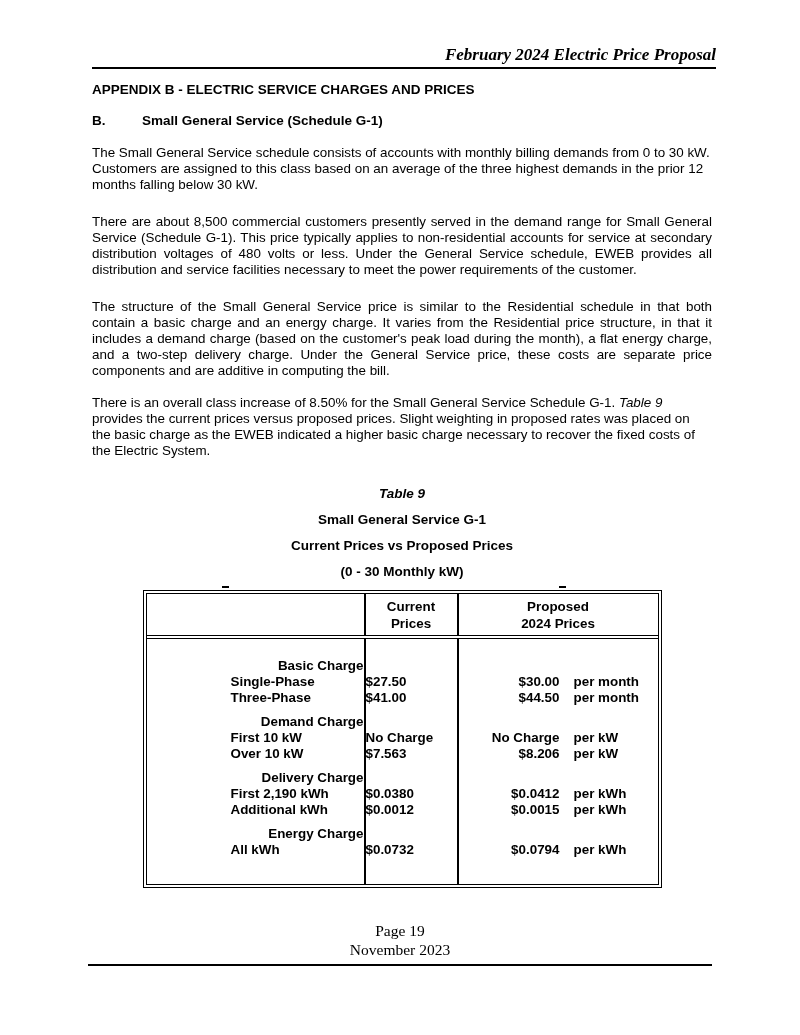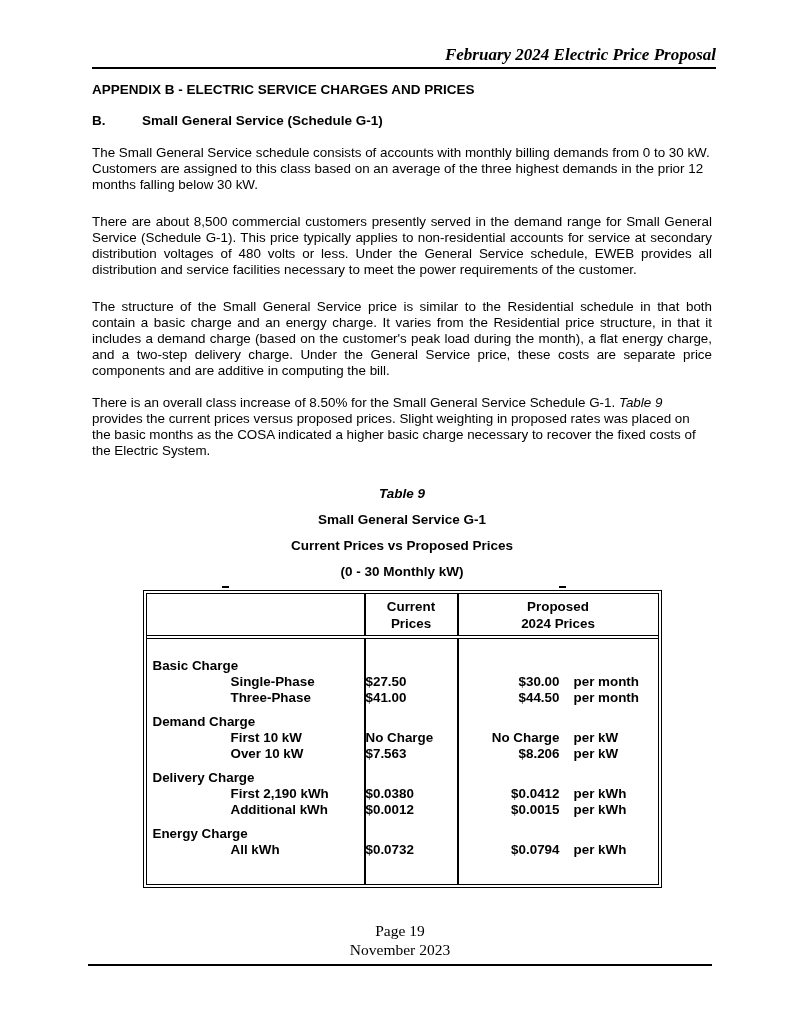--- a/index.html
+++ b/index.html
@@ -49,21 +49,21 @@
   }
   .price-table td { padding: 0; vertical-align: bottom; }
   .price-table .v-lr { border-left: 2px solid #000; border-right: 2px solid #000; }
   .price-table tr.head td {
     text-align: center; vertical-align: middle;
     padding: 4px 0 3px 0; line-height: 17px;
     border-bottom: 4px double #000;
   }
   .price-table tr.spacer-top td { height: 13px; }
   .price-table tr.spacer-bottom td { height: 26px; }
-  .price-table tr.group td { padding-top: 8px; }
+  .price-table tr.group td { padding-top: 8px; text-align: right; }
   .price-table td.lbl-group { padding-left: 6px; }
   .price-table td.lbl-item { padding-left: 84px; }
   .price-table tr.item td { height: 16px; }
   .price-table td.cur { text-align: left; padding-right: 22px; }
   .price-table td.pro { text-align: right; padding-right: 2px; }
   .price-table td.unit { padding-left: 12px; }
 
   
   .doc-footer {
     position: absolute; top: 921px; left: 88px; width: 624px;
@@ -88,21 +88,21 @@
     <div class="section-line">
       <span class="section-label">B.</span><span>Small General Service (Schedule G-1)</span>
     </div>
 
     <p class="para">The Small General Service schedule consists of accounts with monthly billing demands from 0 to 30 kW.  Customers are assigned to this class based on an average of the three highest demands in the prior 12 months falling below 30 kW.</p>
 
     <p class="para justified">There are about 8,500 commercial customers presently served in the demand range for Small General Service (Schedule G-1). This price typically applies to non-residential accounts for service at secondary distribution voltages of 480 volts or less. Under the General Service schedule, EWEB provides all distribution and service facilities necessary to meet the power requirements of the customer.</p>
 
     <p class="para justified">The structure of the Small General Service price is similar to the Residential schedule in that both contain a basic charge and an energy charge. It varies from the Residential price structure, in that it includes a demand charge (based on the customer's peak load during the month), a flat energy charge, and a two-step delivery charge. Under the General Service price, these costs are separate price components and are additive in computing the bill.</p>
 
-    <p class="para"><span>There is an overall class increase of 8.50% for the Small General Service Schedule G-1. </span><span class="italic">Table 9</span><span> provides the current prices versus proposed prices. Slight weighting in proposed rates was placed on the basic months as the COSA indicated a higher basic charge necessary to recover the fixed costs of the Electric System.</span></p>
+    <p class="para"><span>There is an overall class increase of 8.50% for the Small General Service Schedule G-1. </span><span class="italic">Table 9</span><span> provides the current prices versus proposed prices. Slight weighting in proposed rates was placed on the basic charge as the EWEB indicated a higher basic charge necessary to recover the fixed costs of the Electric System.</span></p>
 
     <div class="tbl-titles">
       <div class="t-line tbl-caption">Table 9</div>
       <div class="t-line">Small General Service G-1</div>
       <div class="t-line">Current Prices vs Proposed Prices</div>
       <div class="t-line">(0 - 30 Monthly kW)</div>
     </div>
 
     <div class="tbl-wrap">
       <div class="speck s1"></div>

